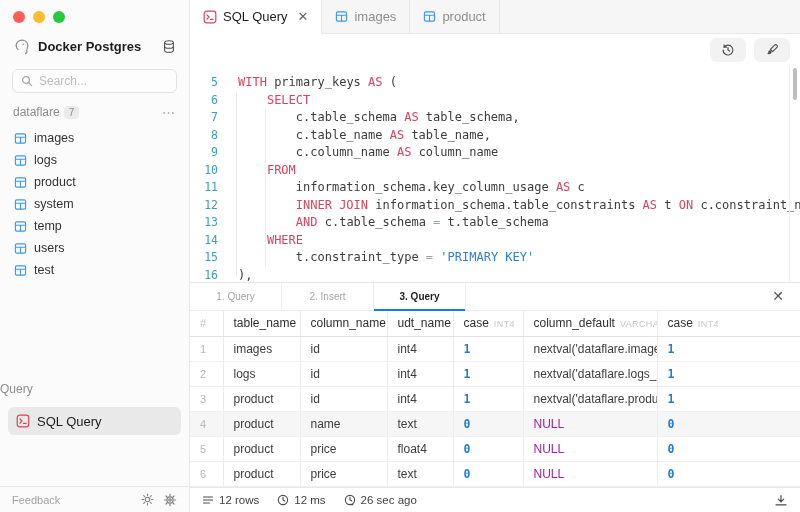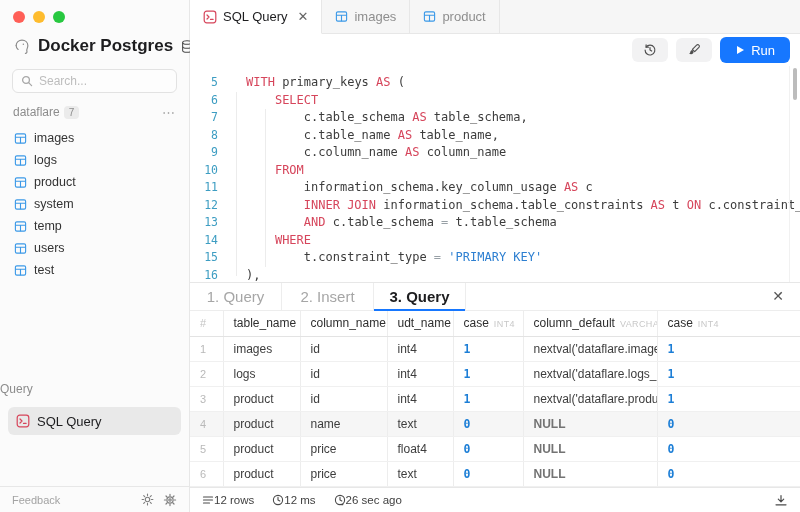--- a/index.html
+++ b/index.html
@@ -13,21 +13,21 @@
 
   
   .sidebar {
     width:190px; flex:none; background:#fbfbfb;
     border-right:1px solid #e7e7e7;
     display:flex; flex-direction:column;
   }
   .traffic { display:flex; gap:8px; padding:11px 0 0 13px; height:24px; flex:none; }
   .tl { width:12px; height:12px; border-radius:50%; }
   .side-header { display:flex; align-items:center; gap:7px; margin-top:10px; padding:0 13px; height:24px; flex:none; }
-  .side-header .title { flex:1; font-size:17px; font-weight:bold; color:#1d1d1f; white-space:nowrap; }
+  .side-header .title { flex:1; font-size:13px; font-weight:bold; color:#1d1d1f; white-space:nowrap; }
   .search-box {
     margin:11px 12px 0; height:24px; flex:none;
     border:1px solid #e2e2e2; border-radius:6px; background:#fdfdfd;
     display:flex; align-items:center; gap:6px; padding:0 8px;
   }
   .search-box input {
     border:none; outline:none; background:transparent; width:100%;
     font-size:12px; color:#c2410c; font-family:"Liberation Sans", sans-serif;
   }
   .search-box input::placeholder { color:#bdbdbd; }
@@ -72,36 +72,36 @@
   }
   .run-btn {
     height:26px; border:none; border-radius:6px; background:#1677ff; color:#fff;
     display:flex; align-items:center; gap:6px; padding:0 15px; font-size:13px;
     font-family:"Liberation Sans", sans-serif; cursor:default;
   }
 
   .editor { flex:1; position:relative; overflow:hidden; padding-top:8px; background:#fff; }
   .eline { display:flex; height:17.5px; line-height:17.5px; font-family:"DejaVu Sans Mono", monospace; font-size:12px; }
   .gutter { width:28px; flex:none; text-align:right; color:#3d9dc2; font-size:11.5px; }
-  .code { margin-left:28px; white-space:pre; color:#3c3c3c; }
+  .code { margin-left:20px; white-space:pre; color:#3c3c3c; }
   .tok-kw  { color:#d6455b; }
   .tok-str { color:#2d7fd1; }
   .tok-op  { color:#98a0a6; }
   .iguide { position:absolute; width:1px; background:#ececec; }
   .iguide-1 { left:46px; top:26px; height:184px; }
   .iguide-2 { left:75px; top:43px; height:158px; }
   .scroll-track { position:absolute; right:10px; top:0; bottom:0; width:1px; background:#f1f1f1; }
   .scroll-thumb { position:absolute; right:3px; top:2px; width:4px; height:32px; border-radius:2px; background:#bcbcbc; }
 
   
   .results { flex:none; border-top:1px solid #e7e7e7; display:flex; flex-direction:column; background:#fff; }
   .rtabs { display:flex; height:28px; flex:none; align-items:stretch; border-bottom:1px solid #ededed; }
   .rtab {
     width:92px; display:flex; align-items:center; justify-content:center;
-    font-size:15px; color:#a6a6a6; border-right:1px solid #ededed; cursor:default; position:relative;
+    font-size:10px; color:#a6a6a6; border-right:1px solid #ededed; cursor:default; position:relative;
   }
   .rtab.active { color:#1d1d1f;font-weight:bold; }
   .rtab.active::after { content:""; position:absolute; left:0; right:0; bottom:-1px; height:2px; background:#1677ff; }
   .rtabs .close { margin-left:auto; display:flex; align-items:center; padding:0 16px; color:#555; font-size:14px; cursor:default; }
 
   table.grid { width:100%; border-collapse:collapse; table-layout:fixed; }
   .grid th {
     height:26px; font-weight:normal; text-align:left; padding:0 4px 0 10px;
     font-size:12px; color:#2f2f2f; border-right:1px solid #ededed; border-bottom:1px solid #e3e3e3;
     white-space:nowrap; overflow:hidden;
@@ -109,28 +109,28 @@
   .grid th:last-child, .grid td:last-child { border-right:none; }
   .grid th .th-type { font-size:9px; color:#c8c8c8; margin-left:5px; letter-spacing:.4px; }
   .grid th.hash { color:#c4c4c4; font-size:11px; }
   .grid td {
     height:25px; padding:0 4px 0 10px; font-size:12px; color:#3d3d3d;
     border-right:1px solid #ededed; border-bottom:1px solid #f0f0f0;
     white-space:nowrap; overflow:hidden;
   }
   .grid td.num  { color:#b9b9b9; font-size:11px; }
   .grid td.blue { color:#1c7ed6; font-family:"DejaVu Sans Mono", monospace; font-weight:bold; font-size:11.5px; }
-  .grid td.null { color:#737373;font-weight:bold; }
+  .grid td.null { color:#a21caf; }
   .grid tr.hl td { background:#f6f6f6; }
 
   .statusbar {
     height:25px; flex:none; border-top:1px solid #e7e7e7;
     display:flex; align-items:center; gap:18px; padding:0 12px;
   }
-  .stat { display:flex; align-items:center; font-size:11.5px; color:#3f3f3f; }
+  .stat { display:flex; align-items:center; gap:5px; font-size:11.5px; color:#3f3f3f; }
   .dl { margin-left:auto; display:flex; align-items:center; }
   svg { display:block; }
 </style>
 </head>
 <body>
 
 <div class="window">
 
   <div class="sidebar">
     <div class="traffic">
@@ -316,28 +316,20 @@
           </svg>
         </span>
       </button>
       <button class="icon-btn">
         <span>
           <svg width="14" height="14" viewBox="0 0 14 14" fill="none" stroke="#4f4f4f" stroke-width="1.1" stroke-linecap="round" stroke-linejoin="round">
             <path d="M11.9 2.1a1.6 1.6 0 0 0-2.3 0L5.4 6.3l2.3 2.3 4.2-4.2a1.6 1.6 0 0 0 0-2.3z"></path>
             <path d="M5.2 6.9c-1 .2-1.7 1-1.9 2-.1.8-.5 1.2-1.3 1.4 1 1 2.9 1.2 3.9.2.7-.7.9-1.8.4-2.6z" fill="#4f4f4f" stroke="none"></path>
           </svg>
         </span>
-      </button>
-      <button class="run-btn">
-        <span>
-          <svg width="10" height="10" viewBox="0 0 10 10">
-              <polygon points="2,1 9,5 2,9" fill="#fff"></polygon>
-            </svg>
-        </span>
-        <span>Run</span>
       </button>
     </div>
 
     <div class="editor" id="editor">
       <div class="iguide iguide-1"></div>
       <div class="iguide iguide-2"></div>
       <div class="scroll-track"></div>
       <div class="scroll-thumb"></div>
     <div class="eline">
           <span class="gutter">5</span>

